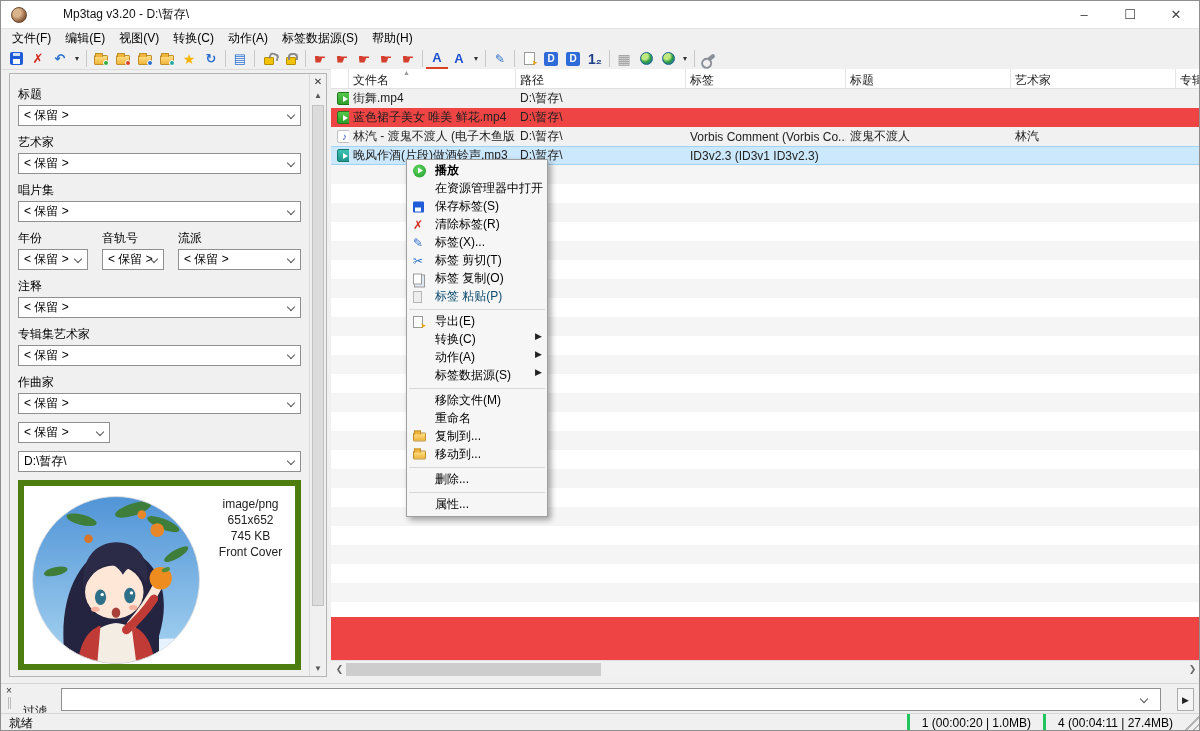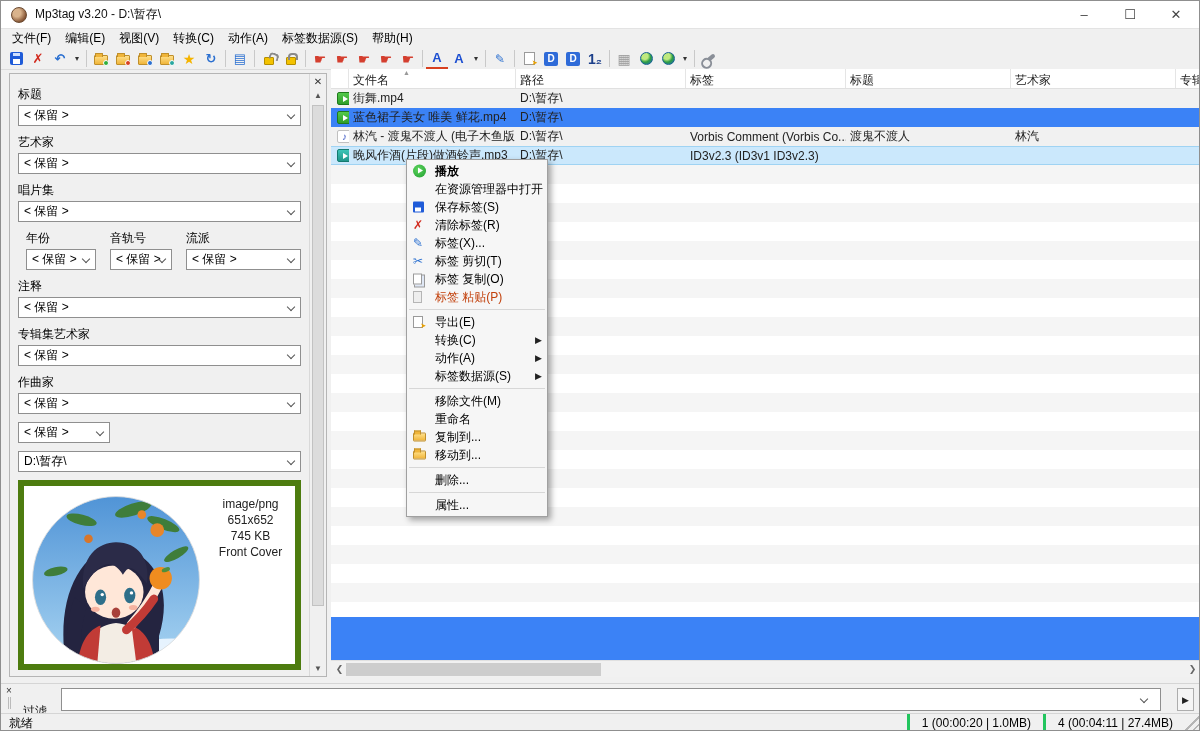--- a/index.html
+++ b/index.html
@@ -5,21 +5,21 @@
   * { margin:0; padding:0; box-sizing:border-box; }
   html,body { width:1200px; height:731px; overflow:hidden; }
   body {
     font-family:"Liberation Sans","DejaVu Sans",sans-serif;
     font-size:12px; color:#000; background:#f0f0f0;
     border:1px solid #8f8f8f; position:relative;
   }
 
   
   .titlebar { position:absolute; left:0; top:0; width:100%; height:28px; background:#ffffff;
-    display:flex; align-items:center; border-bottom:1px solid #e3e3e3; }
+    display:flex; align-items:center; border-bottom:1px solid #e3e3e3;gap:28px; }
   .app-logo { width:16px; height:16px; margin:0 8px 0 10px; border-radius:50%;
     background:radial-gradient(circle at 35% 35%, #d9b38c 0 30%, #8a5a3a 70%, #5d3a22 100%);
     border:1px solid #6b4a30; }
   .title-text { font-size:12px; color:#111; }
   .win-controls { margin-left:auto; display:flex; height:100%; }
   .win-btn { width:46px; height:100%; display:flex; align-items:center; justify-content:center;
     color:#444; font-size:13px; }
 
   
   .menubar { position:absolute; left:0; top:28px; width:100%; height:19px; background:#f0f0f0;
@@ -67,38 +67,38 @@
   
   .tag-panel { position:absolute; left:8px; top:72px; width:318px; height:604px;
     background:#f0f0f0; border:1px solid #b5b5b5; }
   .panel-content { position:absolute; left:0; top:0; right:17px; bottom:0; padding:12px 8px 0 8px; overflow:hidden; }
   .field { margin-bottom:8px; }
   .field-label { margin-bottom:2px; }
   .combo { position:relative; background:#fff; border:1px solid #8f8f8f; height:21px;
     display:flex; align-items:center; padding:0 18px 0 5px; white-space:nowrap; overflow:hidden; }
   .combo .chev { position:absolute; right:6px; top:6px; width:6px; height:6px;
     border-right:1px solid #555; border-bottom:1px solid #555; transform:rotate(45deg); }
-  .triple { display:flex; margin-bottom:8px;margin-left:8px; }
+  .triple { display:flex; margin-bottom:8px; }
   .triple .col-year { width:70px; margin-right:14px; }
   .triple .col-track { width:62px; margin-right:14px; }
   .triple .col-genre { flex:1; }
   .disc-combo { width:92px; }
   .panel-rail { position:absolute; right:0; top:0; width:17px; bottom:0; background:#f0f0f0; border-left:1px solid #d9d9d9; }
   .panel-close { height:14px; display:flex; align-items:center; justify-content:center; color:#333; font-size:10px; }
   .rail-arrow { height:15px; display:flex; align-items:center; justify-content:center; color:#555; font-size:8px; background:#f0f0f0; }
   .rail-thumb { position:absolute; left:2px; right:2px; top:31px; bottom:70px; background:#dcdcdc; border:1px solid #c2c2c2; }
   .rail-bottom { position:absolute; bottom:0; left:0; right:0; }
 
   
   .cover-box { position:relative; height:190px; background:#fff; border:6px solid #4d7c0f; display:flex; }
   .cover-art { margin:8px 4px 8px 6px; }
   .cover-meta { flex:1; text-align:center; padding-top:10px; color:#222; line-height:16px; font-size:12px; }
 
   
-  .file-area { position:absolute; left:330px; top:68px; width:870px; height:608px; background:#3b82f6; overflow:hidden; }
+  .file-area { position:absolute; left:330px; top:68px; width:870px; height:608px; background:#ef4444; overflow:hidden; }
   .list-header { display:flex; height:20px; border-bottom:1px solid #e0e0e0; background:#fff; position:relative; }
   .hcell { border-right:1px solid #e5e5e5; padding:3px 0 0 4px; color:#222; white-space:nowrap; overflow:hidden; }
   .sort-arrow { position:absolute; left:72px; top:0; font-size:7px; color:#999; }
   .c-icon { width:18px; } .c-name { width:167px; } .c-path { width:170px; } .c-tag { width:160px; }
   .c-title { width:165px; } .c-artist { width:165px; } .c-album { flex:1; }
   .frow { display:flex; height:19px; align-items:center; }
   .frow.odd { background:#f1f1f1; }
   .frow .hcell { border-right:none; padding-top:0; height:100%; display:flex; align-items:center; }
   .frow.selected { background:#cbe8fc; border-top:1px solid #9fd3f3; border-bottom:1px solid #9fd3f3; }
   .stripes { height:452px; background:repeating-linear-gradient(180deg,#f5f5f5 0 19px,#ffffff 19px 38px); }
@@ -109,23 +109,23 @@
     border-left:5px solid #fff; border-top:3px solid transparent; border-bottom:3px solid transparent; }
   .fic-note { background:#fff; border:1px solid #c0c0c0; color:#3a56c4; font-size:10px; text-align:center; line-height:11px; }
   .hscroll { position:absolute; left:0; bottom:0; width:100%; height:17px; background:#f1f1f1; border-top:1px solid #e0e0e0; display:flex; }
   .hs-arrow { width:17px; height:100%; display:flex; align-items:center; justify-content:center; color:#666; font-size:9px; }
   .hs-thumb { position:absolute; left:15px; top:2px; width:255px; height:13px; background:#cdcdcd; }
   .hs-right { margin-left:auto; }
 
   
   .ctx { position:absolute; left:405px; top:158px; width:142px; background:#f6f6f6;
     border:1px solid #a0a0a0; box-shadow:3px 3px 6px rgba(0,0,0,.35); padding:2px 0; z-index:50; }
-  .cmi { position:relative; height:18px; display:flex; align-items:center; padding-left:28px; white-space:nowrap; }
+  .cmi { position:relative; height:18px; display:flex; align-items:flex-start; padding-left:28px; white-space:nowrap; }
   .cmi.bold { font-weight:bold; }
-  .cmi.disabled { color:#c2410c; }
+  .cmi.disabled { color:#0c4a6e; }
   .cmi .mi { position:absolute; left:6px; top:50%; transform:translateY(-50%); }
   .cmi .sub { position:absolute; right:5px; font-size:9px; color:#222; }
   .csep { border-top:1px solid #d7d7d7; margin:3px 2px; }
   .mi-play { width:13px; height:13px; border-radius:50%; background:radial-gradient(circle at 40% 35%,#5ed45e,#1f9e2f); position:relative; }
   .mi-play::after { content:""; position:absolute; left:5px; top:3px;
     border-left:5px solid #fff; border-top:3.5px solid transparent; border-bottom:3.5px solid transparent; }
   .mi-floppy { width:11px; height:11px; background:#1f5bd8; border-radius:1px; position:relative; }
   .mi-floppy::after { content:""; position:absolute; left:2px; bottom:1px; width:6px; height:4px; background:#fff; }
   .mi-x { color:#d12a1e; font-weight:bold; font-size:12px; }
   .mi-edit { color:#2a6fd0; font-size:12px; }

